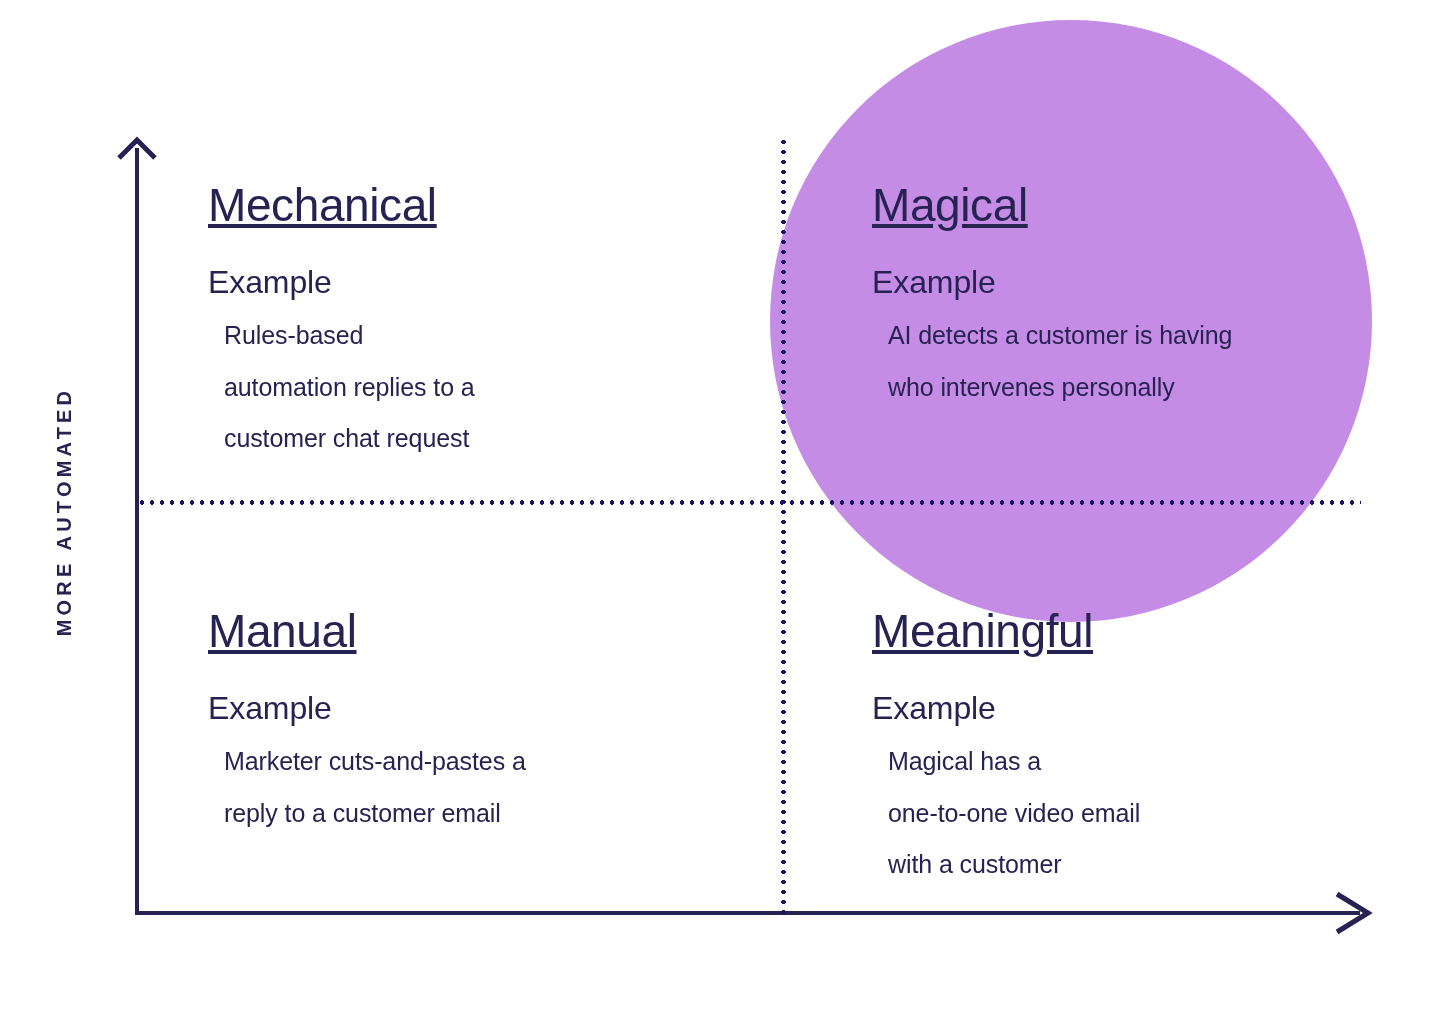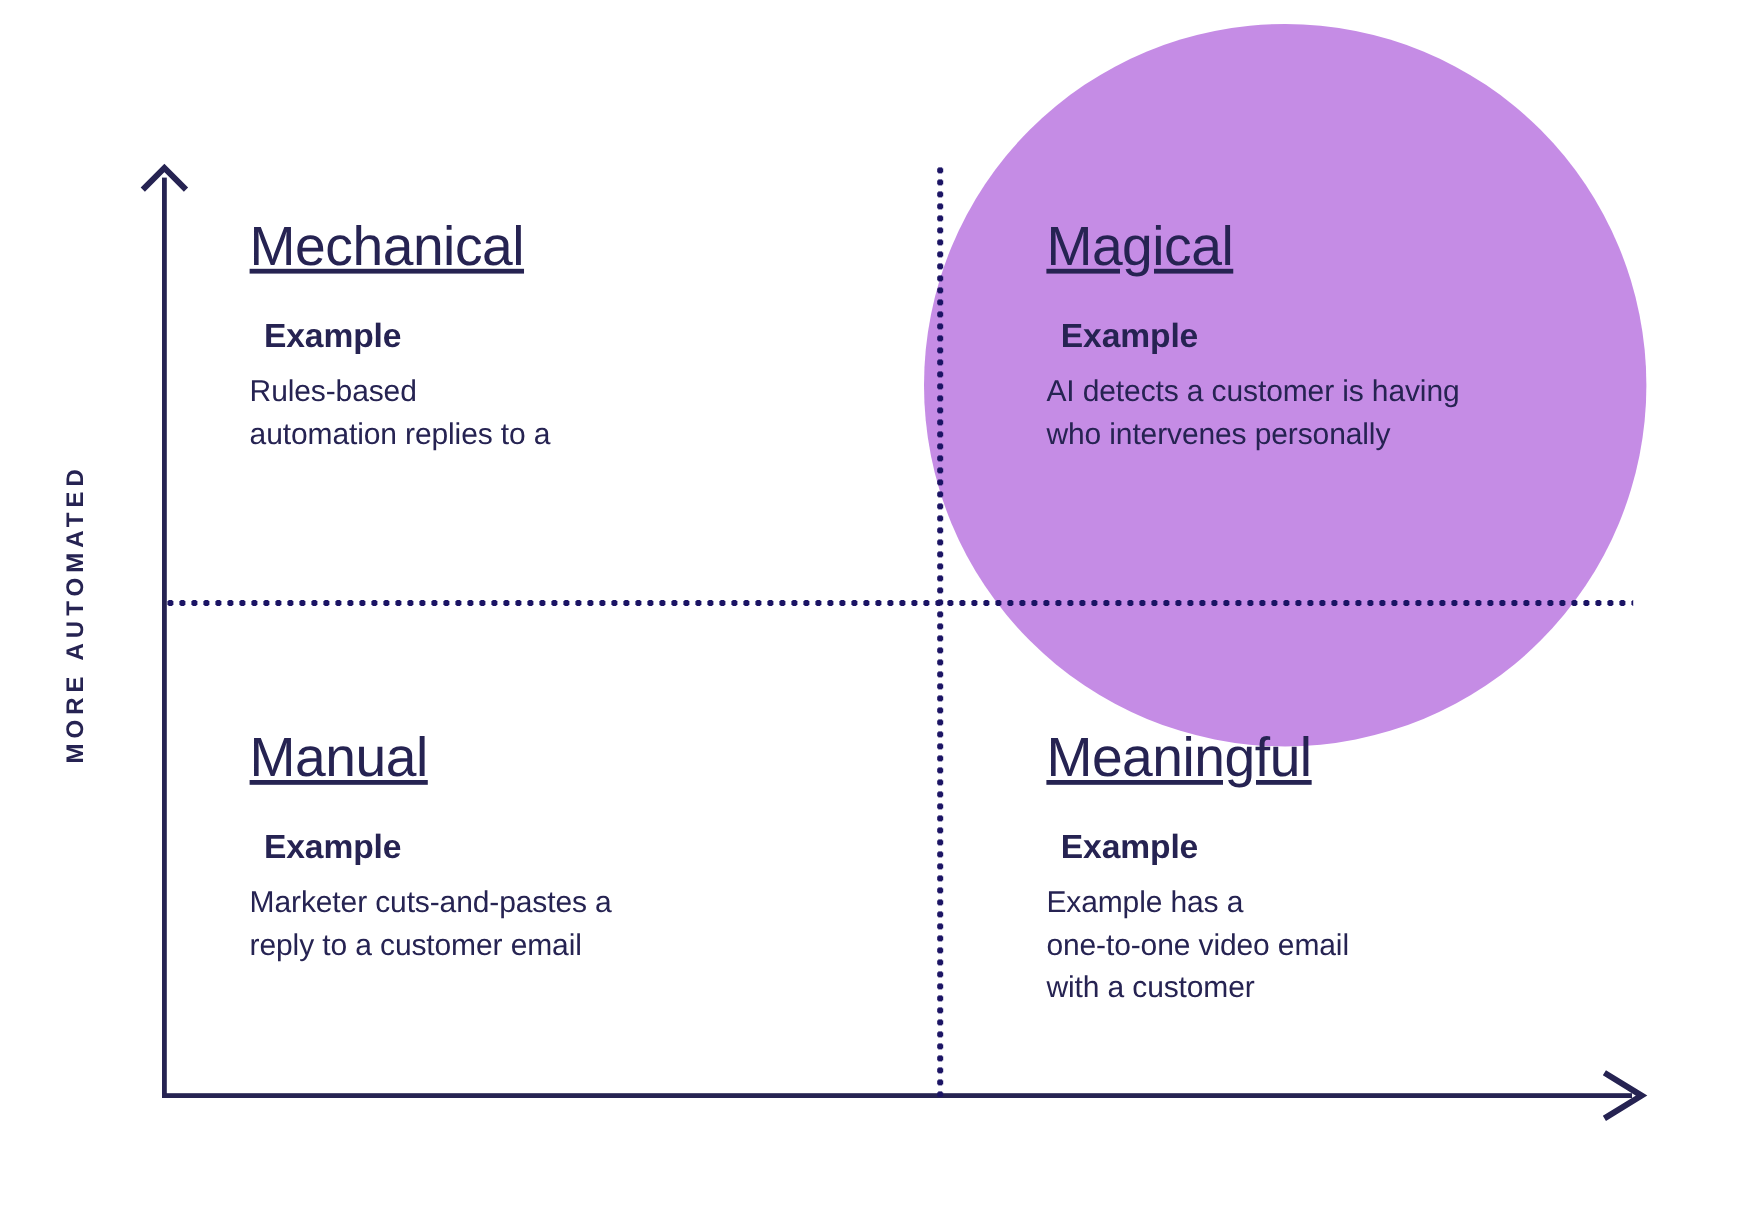--- a/index.html
+++ b/index.html
@@ -117,32 +117,32 @@
     color: #262352;
     font-size: 46px;
     font-weight: 500;
     line-height: 1.0;
     margin: 0 0 34px 0;
     letter-spacing: -0.4px;
     text-decoration: underline;
   }
   .q-example-label {
     color: #262352;
-    font-size: 28px;
-    font-weight: bold;
+    font-size: 32px;
+    font-weight: normal;
     line-height: 1.25;
-    margin: 12px;
+    margin: 0;
     letter-spacing: -0.1px;
   }
   .q-example-text {
     color: #262352;
     font-size: 25px;
     font-weight: 400;
     line-height: 1.42;
-    margin: 0;
+    margin: 16px;
     letter-spacing: -0.1px;
   }
 
   .q-mechanical { left: 208px; top: 182px; width: 380px; }
   .q-magical    { left: 872px; top: 182px; width: 500px; }
   .q-manual     { left: 208px; top: 608px; width: 430px; }
   .q-meaningful { left: 872px; top: 608px; width: 430px; }
 </style>
 </head>
 <body>
@@ -165,37 +165,38 @@
   <div class="divider-h"></div>
   <div class="divider-v"></div>
 
   <div class="axis-label axis-label-y">MORE AUTOMATED</div>
 
   <div class="quadrant q-mechanical">
     <div class="q-title">Mechanical</div>
     <div class="q-example-label">Example</div>
     <div class="q-example-text">Rules-based</div>
     <div class="q-example-text">automation replies to a</div>
+    <div class="q-example-text">customer chat request</div>
   </div>
 
   <div class="quadrant q-magical">
     <div class="q-title">Magical</div>
     <div class="q-example-label">Example</div>
     <div class="q-example-text">AI detects a customer is having</div>
     <div class="q-example-text">who intervenes personally</div>
   </div>
 
   <div class="quadrant q-manual">
     <div class="q-title">Manual</div>
     <div class="q-example-label">Example</div>
     <div class="q-example-text">Marketer cuts-and-pastes a</div>
     <div class="q-example-text">reply to a customer email</div>
   </div>
 
   <div class="quadrant q-meaningful">
     <div class="q-title">Meaningful</div>
     <div class="q-example-label">Example</div>
-    <div class="q-example-text">Example has a</div>
+    <div class="q-example-text">Magical has a</div>
     <div class="q-example-text">one-to-one video email</div>
     <div class="q-example-text">with a customer</div>
   </div>
 
 </div>
 
 </body></html>

